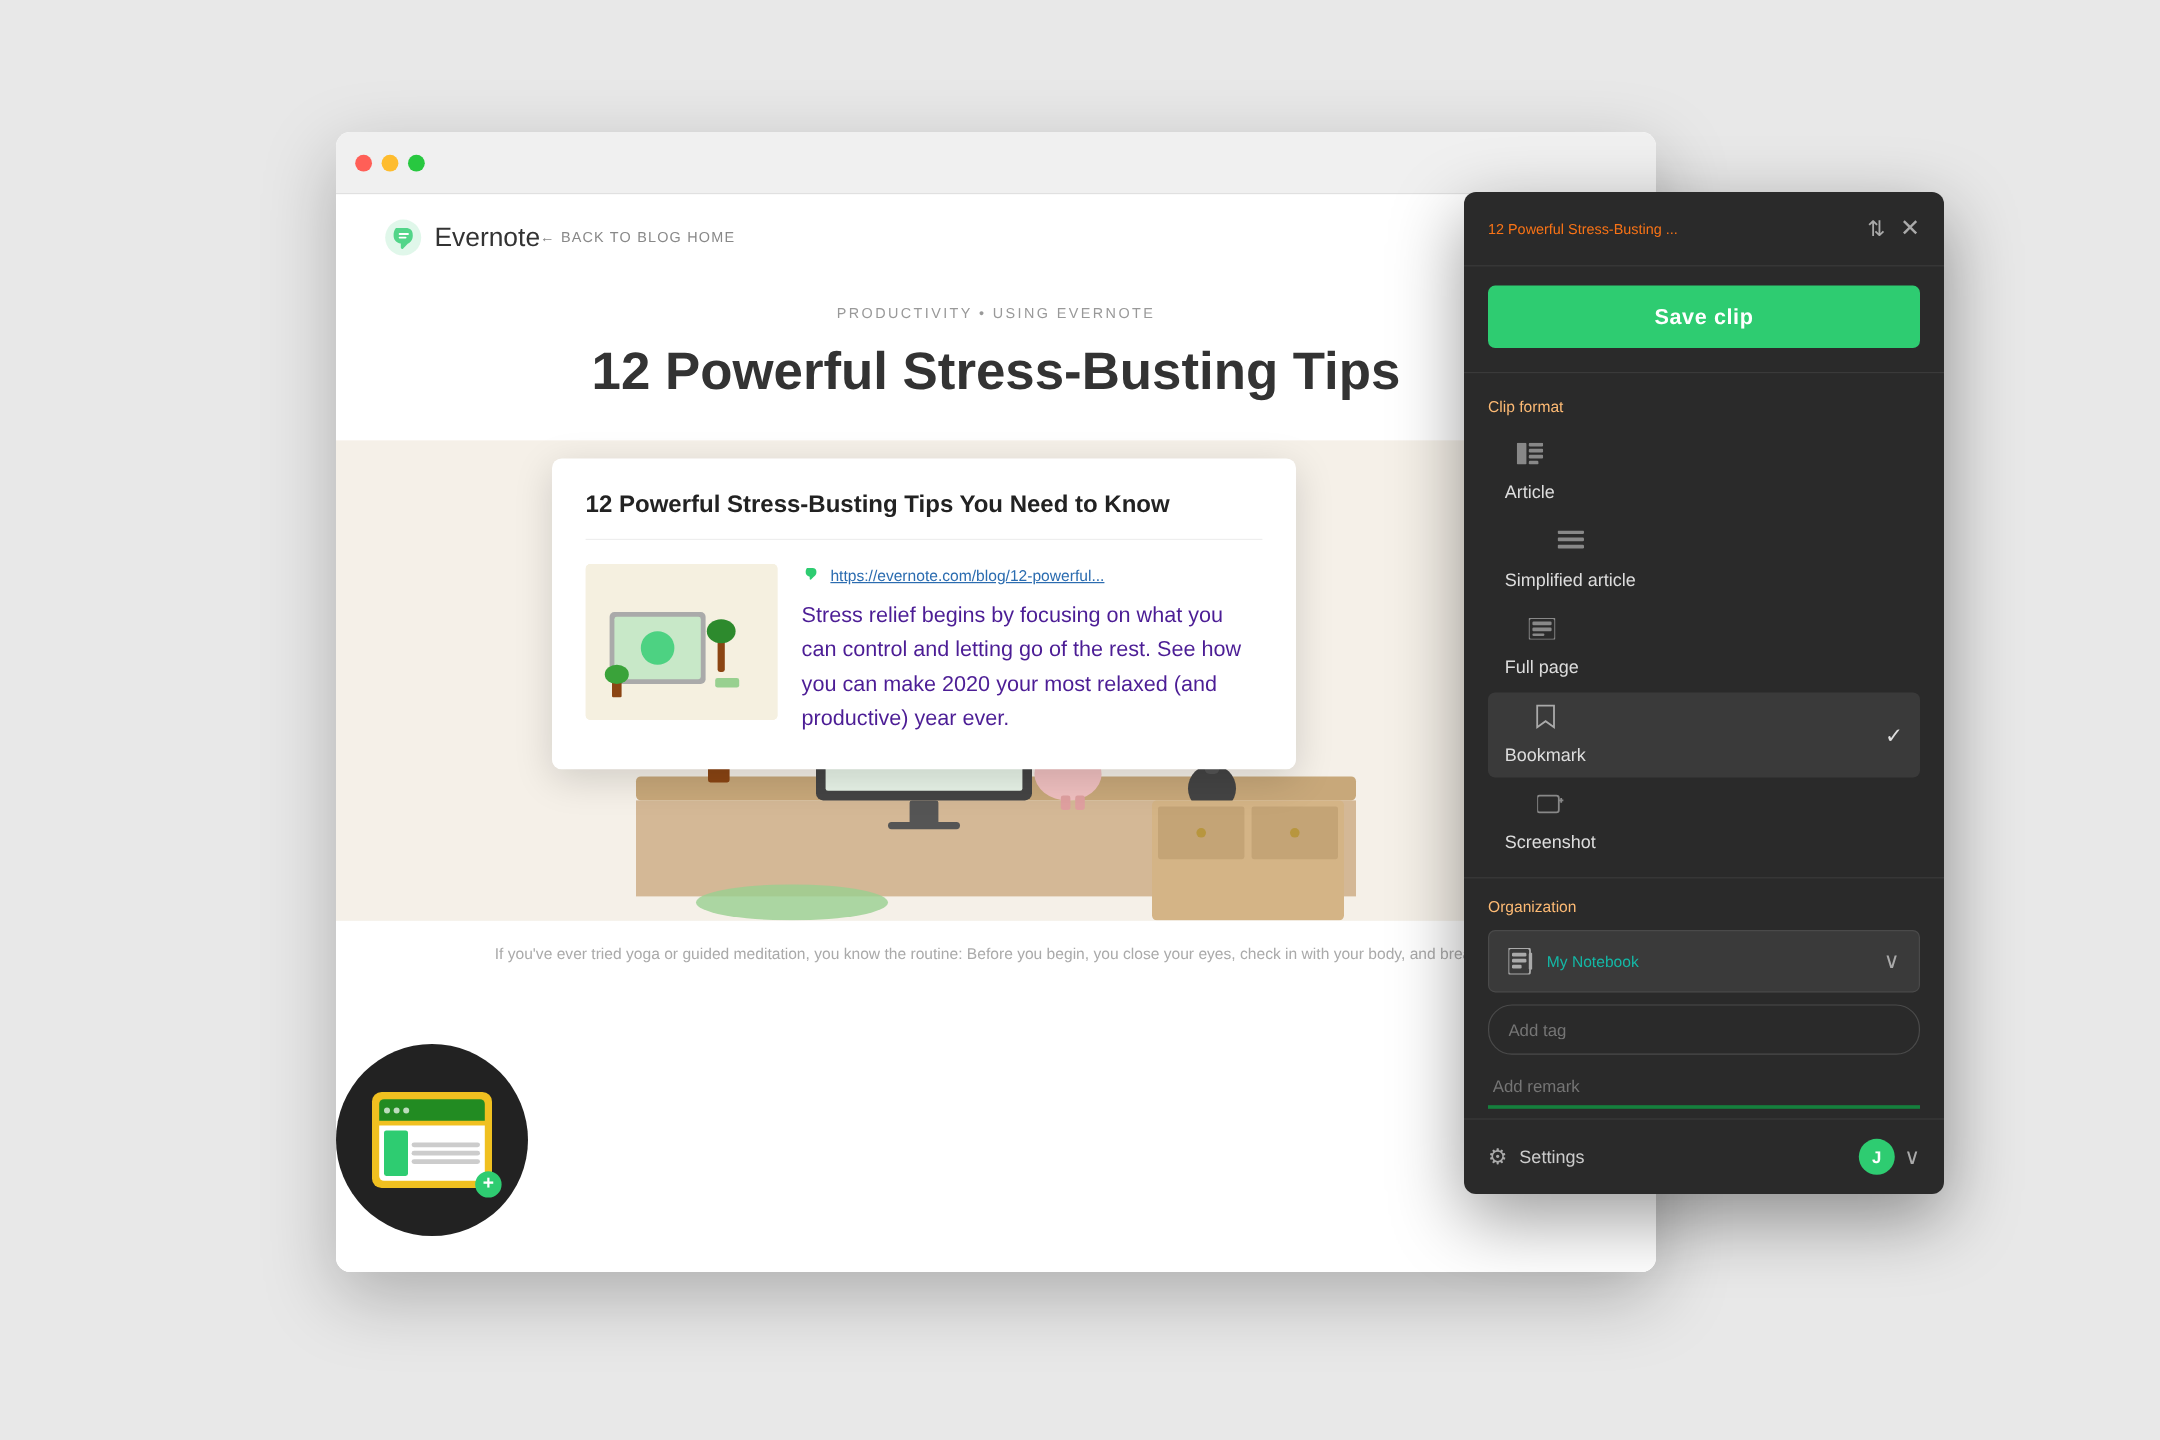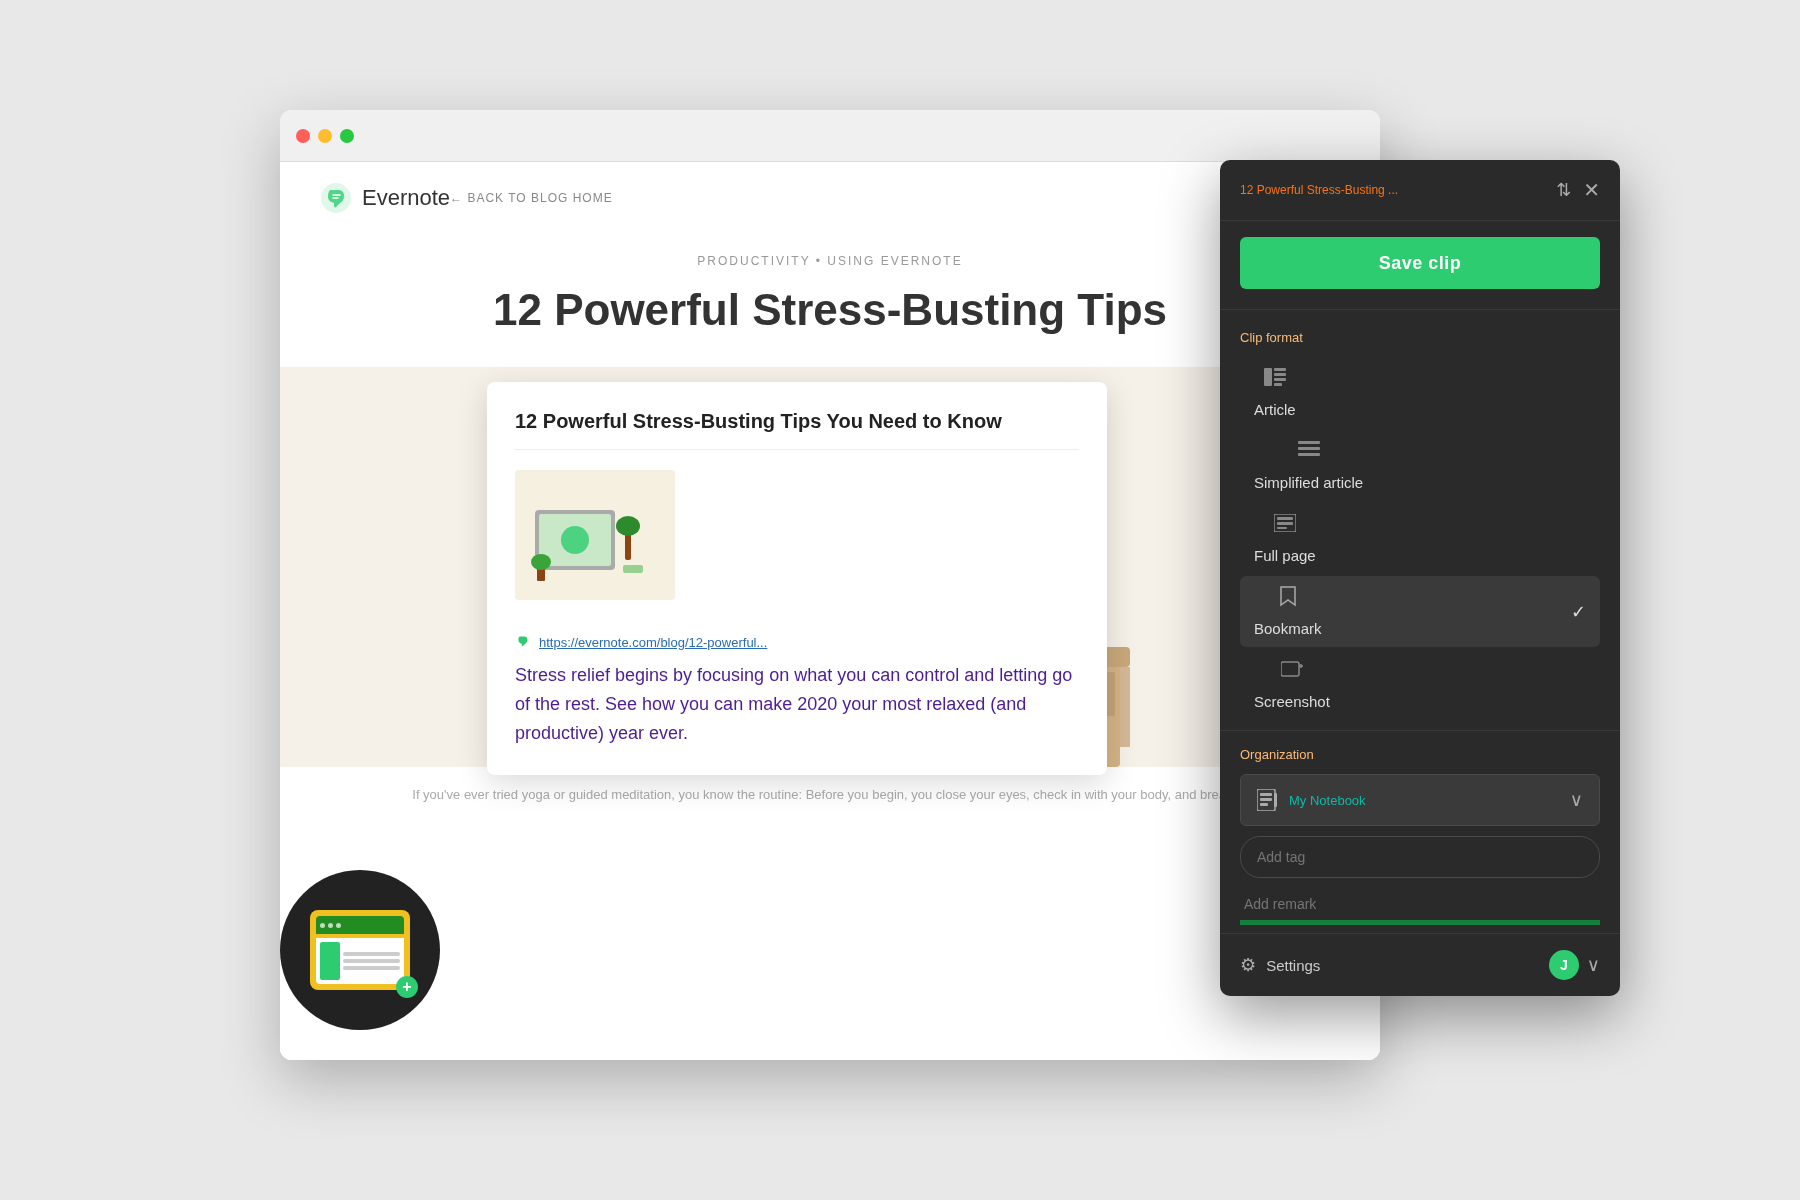--- a/index.html
+++ b/index.html
@@ -134,41 +134,39 @@
     .preview-card {
       position: absolute;
       top: 220px;
       left: 180px;
       width: 620px;
       background: #fff;
       border-radius: 8px;
       box-shadow: 0 8px 32px rgba(0,0,0,0.15);
       padding: 28px;
       z-index: 10;
-      margin-left: 27px;
     }
 
     .preview-card-title {
       font-size: 20px;
       font-weight: 700;
       color: #222;
       margin-bottom: 16px;
     }
 
     .preview-card-divider {
       width: 100%;
       height: 1px;
       background: #eee;
       margin-bottom: 20px;
     }
 
     .preview-card-body {
       display: flex;
-      gap: 33px;
-      flex-direction: column;
+      gap: 20px;
     }
 
     .preview-card-image {
       width: 160px;
       height: 130px;
       background: #f5f0e0;
       border-radius: 4px;
       flex-shrink: 0;
       overflow: hidden;
       position: relative;
@@ -377,21 +375,21 @@
     }
 
     .remark-input {
       width: 100%;
       background: transparent;
       border: none;
       padding: 8px 4px;
       color: #888;
       font-size: 14px;
       outline: none;
-      border-bottom: 5px solid #15803d;
+      border-bottom: 3px solid #15803d;
     }
 
     .clipper-footer {
       display: flex;
       align-items: center;
       justify-content: space-between;
       padding: 16px 20px;
       border-top: 1px solid #3a3a3a;
     }
 

